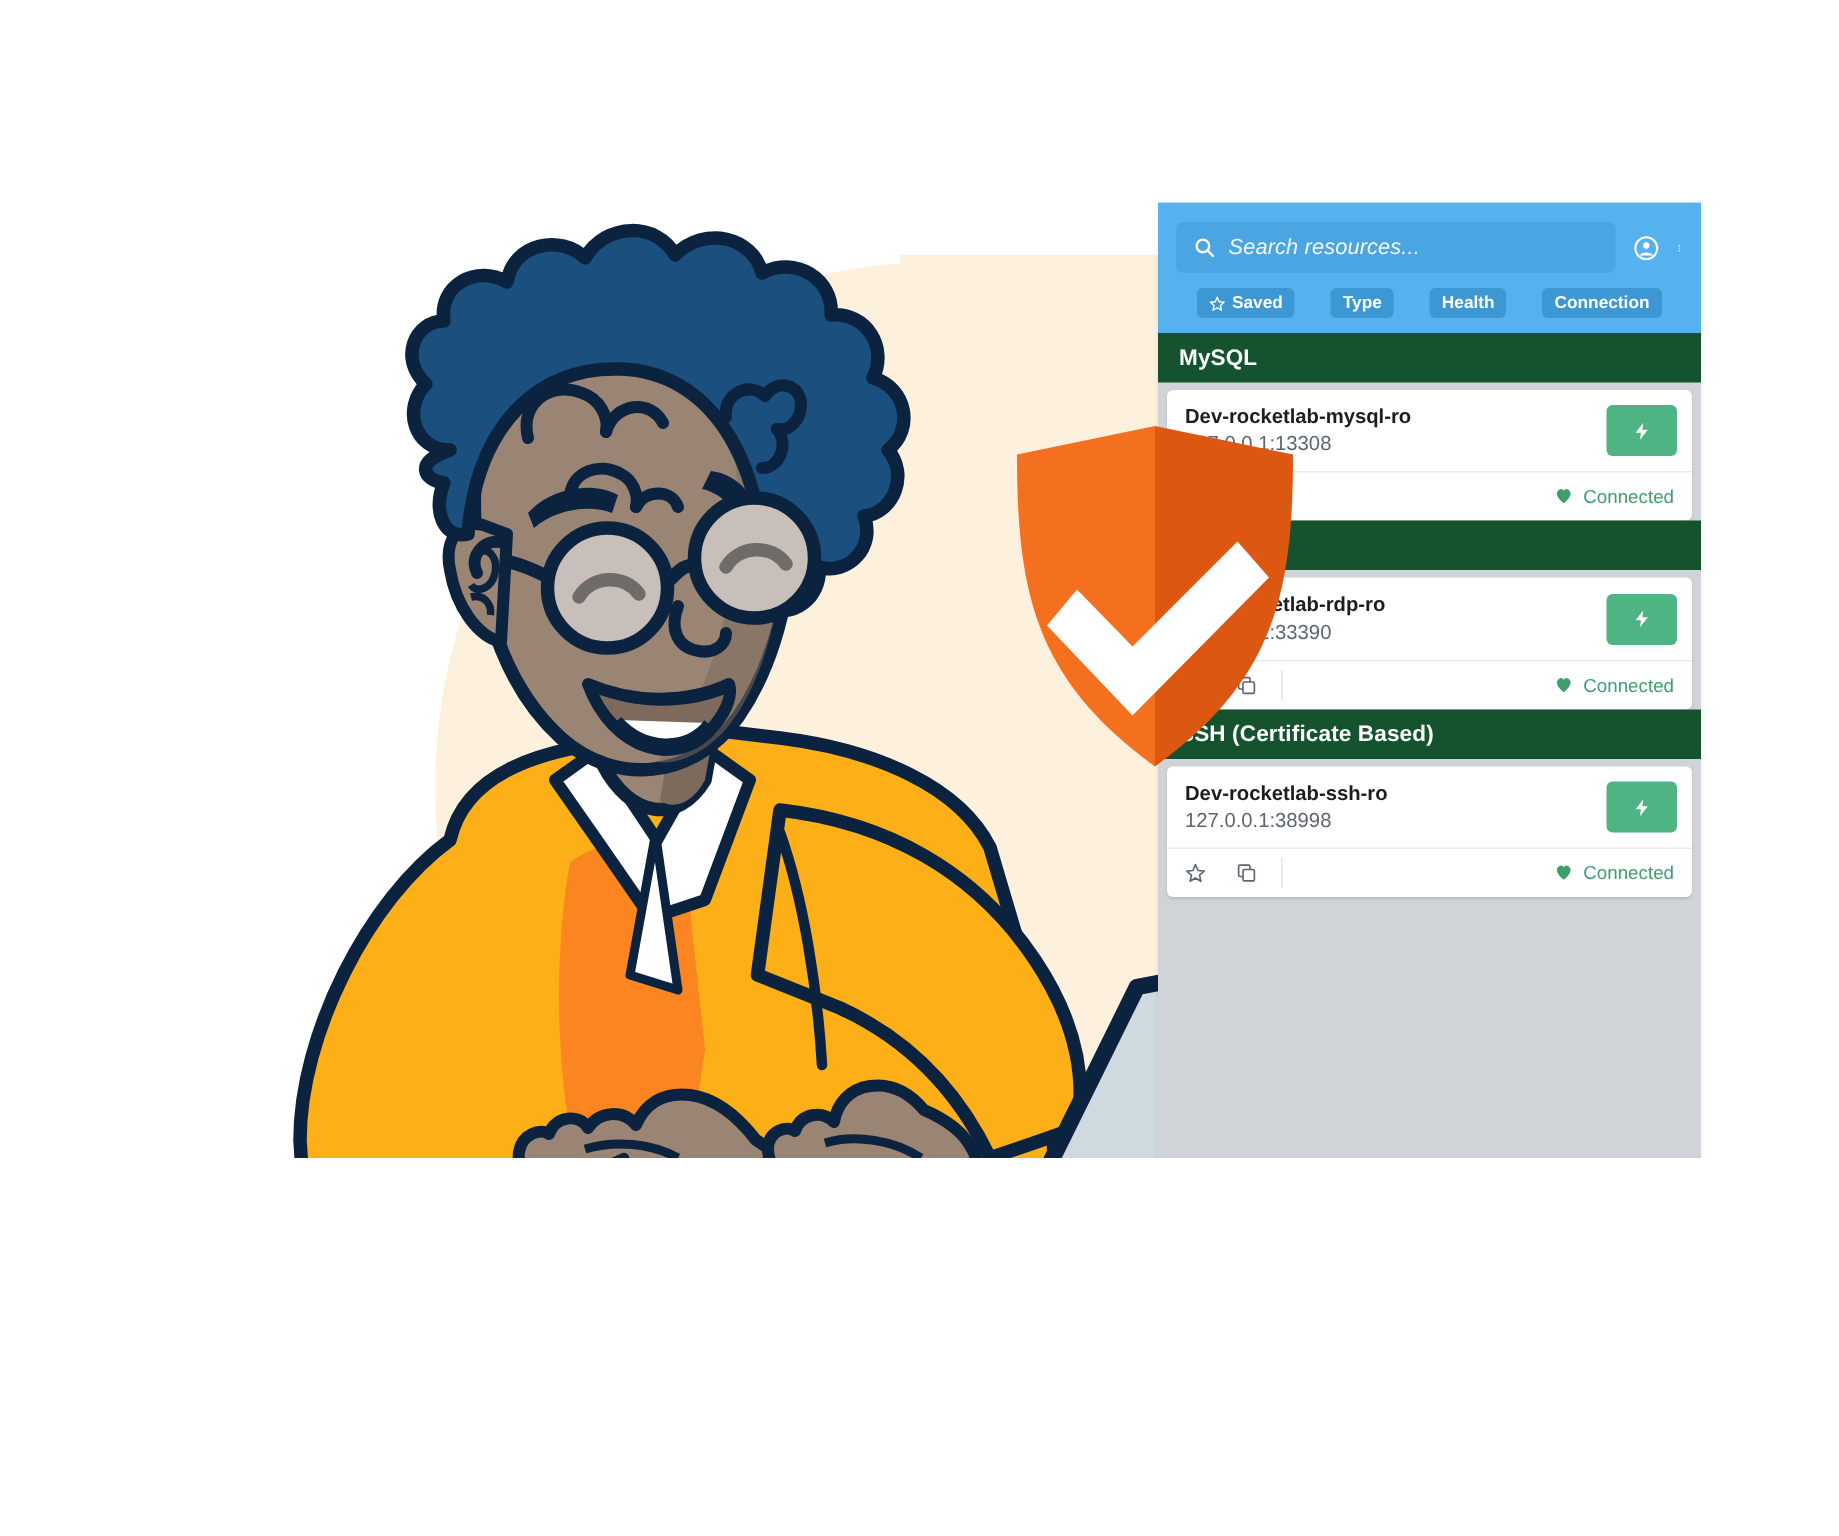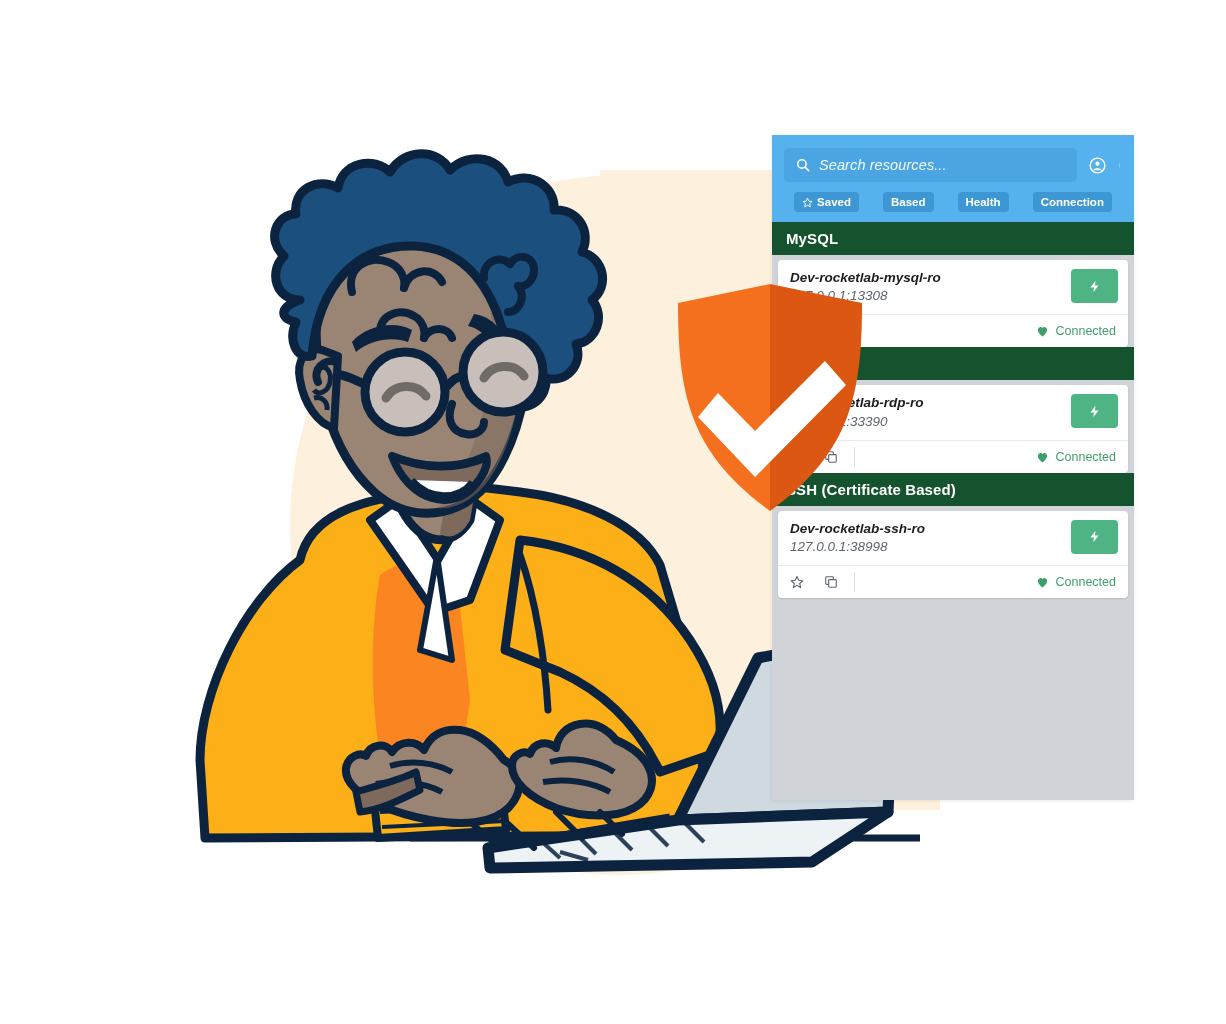--- a/index.html
+++ b/index.html
@@ -2,21 +2,21 @@
 <html><head>
 <meta charset="utf-8">
 <style>
   html,body{margin:0;padding:0;}
   body{
     width:1226px;height:1024px;
     background:#ffffff;
     font-family:"Liberation Sans", sans-serif;
     overflow:hidden;position:relative;
   }
-  #stage{position:absolute;left:0;top:0;width:1226px;height:1024px;overflow:hidden;background:#fff;}
+  #stage{position:absolute;left:0;top:0;width:1226px;height:772px;overflow:hidden;background:#fff;}
 
   
   #illustration{position:absolute;left:0;top:0;width:1226px;height:1024px;}
 
   
   #app-panel{
     position:absolute;left:772px;top:135px;width:362px;height:665px;
     background:#d0d4d9;overflow:hidden;
     box-shadow:0 1px 4px rgba(0,0,0,.08);
   }
@@ -42,37 +42,37 @@
   .chip svg{width:11px;height:11px;display:block;}
 
   .section-head{
     background:#14532d;color:#ffffff;font-weight:bold;font-size:15px;
     padding:8px 14px;letter-spacing:.1px;
   }
   .res-card{
     background:#ffffff;margin:5px 6px 0 6px;border-radius:4px;
     box-shadow:0 1px 2px rgba(0,0,0,.13);overflow:hidden;
   }
-  .res-main{display:flex;align-items:flex-start;padding:9px 10px 9px 12px;font-style:italic;}
+  .res-main{display:flex;align-items:center;padding:9px 10px 9px 12px;}
   .res-text{flex:1;min-width:0;}
   .res-name{font-size:13.5px;font-weight:bold;color:#1d1d1f;line-height:1.35;}
   .res-addr{font-size:13.5px;color:#5d6670;line-height:1.35;}
   .connect-btn{
     width:47px;height:34px;background:#4fb483;border-radius:4px;
     display:flex;align-items:center;justify-content:center;flex:0 0 auto;
   }
   .connect-btn svg{width:13px;height:17px;display:block;}
   .res-foot{
     border-top:1px solid #e7e9ec;display:flex;align-items:center;
     padding:5px 12px;height:22px;
   }
   .foot-actions{display:flex;align-items:center;gap:20px;
     border-right:1px solid #e0e3e7;padding-right:16px;height:20px;}
   .foot-actions svg{width:14px;height:14px;display:block;}
-  .status{margin-left:auto;display:flex;align-items:center;gap:7px;}
+  .status{margin-left:auto;display:flex;gap:7px;}
   .status svg{width:13px;height:12px;display:block;}
   .status-label{color:#3f9e6c;font-size:12.5px;}
 
   #panel-footer{
     position:absolute;left:0;bottom:0;width:100%;height:32px;
     background:#fbfbfc;border-top:1px solid #eceef0;
     display:flex;align-items:center;
     font-size:12.5px;color:#3e4a5c;
   }
   .foot-left{position:absolute;left:80px;}
@@ -251,21 +251,21 @@
       </div>
 
       <div class="chips">
         <div class="chip">
           <svg viewBox="0 0 24 24" fill="none" stroke="#ffffff" stroke-width="2" stroke-linejoin="round">
             <path d="M12 2.5 L14.9 9.1 L22 9.8 L16.6 14.5 L18.2 21.5 L12 17.8 L5.8 21.5 L7.4 14.5 L2 9.8 L9.1 9.1 Z"></path>
           </svg>
           <span>Saved</span>
         </div>
         <div class="chip">
-          <span>Based</span>
+          <span>Type</span>
         </div>
         <div class="chip">
           <span>Health</span>
         </div>
         <div class="chip">
           <span>Connection</span>
         </div>
       </div>
     </div>
 

